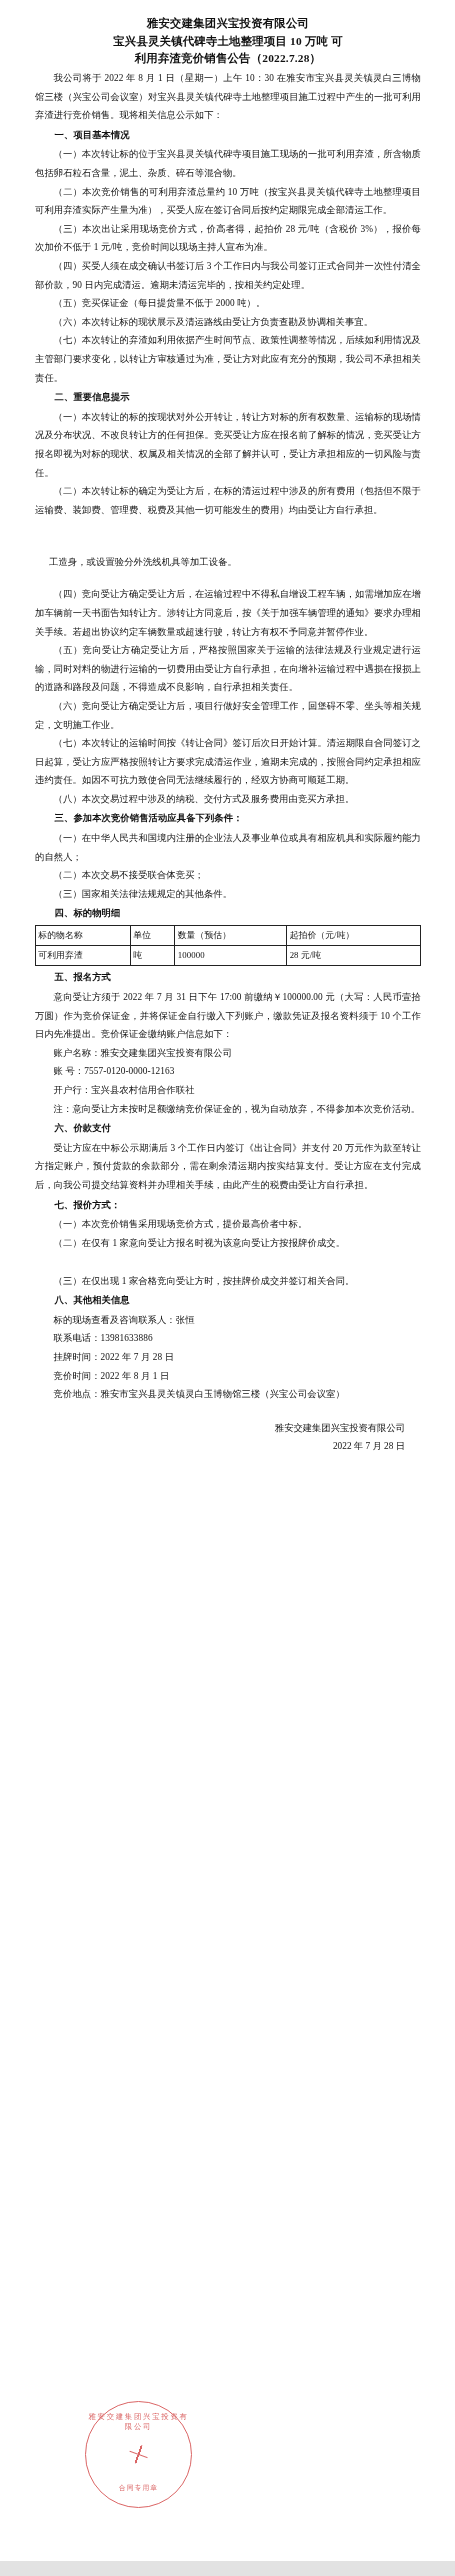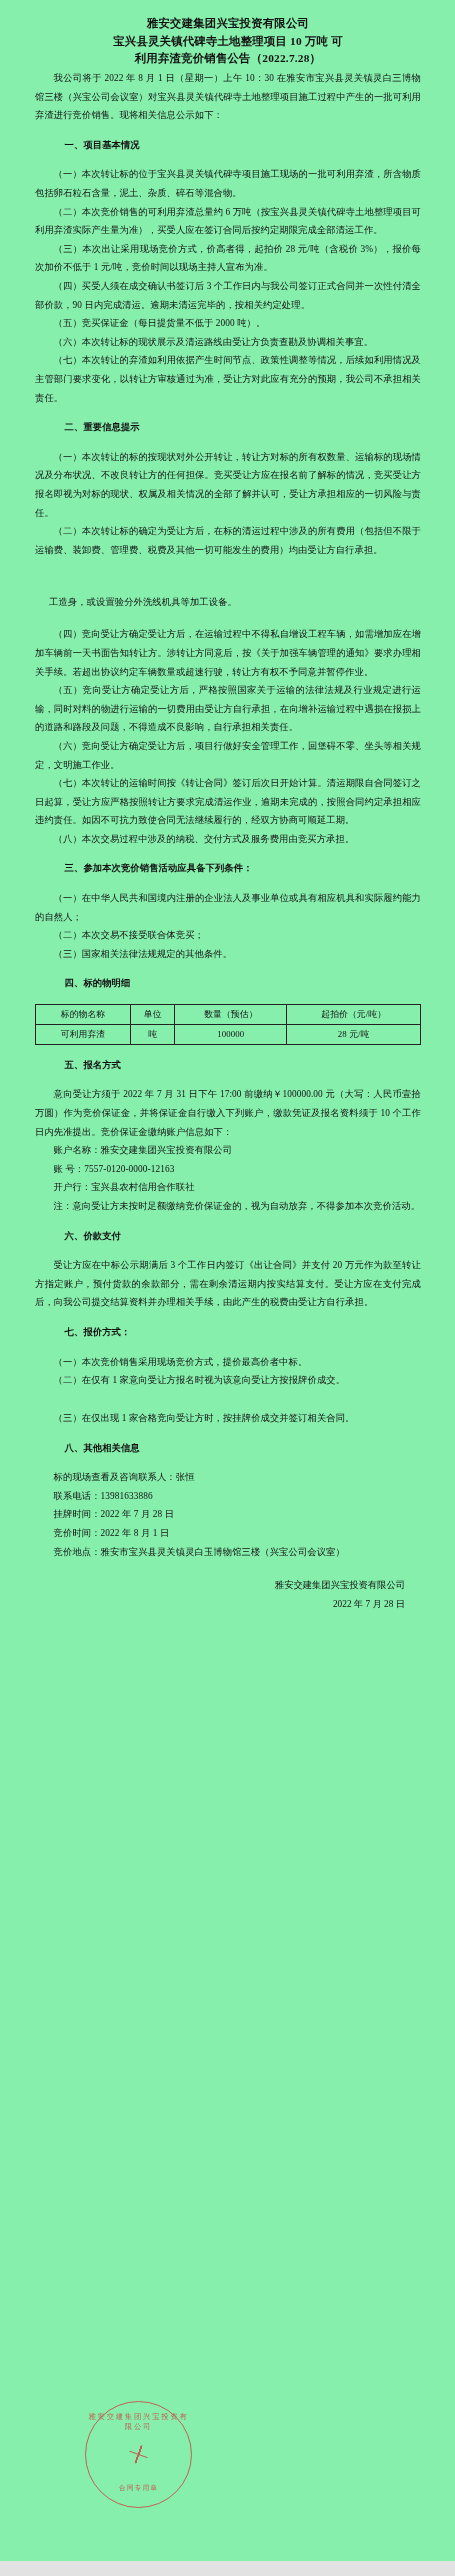--- a/index.html
+++ b/index.html
@@ -7,21 +7,21 @@
     padding: 0;
     background: #d8d8d8;
   }
   body {
     font-family: "Liberation Serif", "DejaVu Serif", serif;
   }
   .page {
     width: 456px;
     min-height: 2576px;
     margin: 0 auto;
-    background: #86efac;
+    background: #ffffff;
     position: relative;
     box-sizing: border-box;
     padding: 15px 35px 23px 35px;
   }
   .doc-title {
     text-align: center;
     font-weight: bold;
     font-size: 11.4px;
     line-height: 1.55;
     letter-spacing: 0.2px;
@@ -42,41 +42,40 @@
   }
   .p {
     margin: 0;
     text-indent: 2em;
   }
   .p-noindent {
     margin: 14px;
     text-indent: 0;
   }
   .section-head {
-    margin: 11px;
+    margin: 1px;
     text-indent: 2em;
     font-weight: bold;
   }
   .gap-lines {
     height: 19.4px;
   }
   .tbl-wrap {
     margin: 2.3px 0 2.3px 0;
     display: flex;
     justify-content: center;
   }
   table.info {
     border-collapse: collapse;
     width: 100%;
     font-size: 8.8px;
     line-height: 1.9;
   }
   table.info th, table.info td {
     border: 0.6px solid #222;
-    text-align: center;
     padding: 1.1px 2.3px;
     font-weight: normal;
     color: #111;
   }
   table.info th {
     font-weight: normal;
   }
   .stamp {
     position: absolute;
     left: 85px;
@@ -147,21 +146,21 @@
     <span class="title-line">宝兴县灵关镇代碑寺土地整理项目 10 万吨 可</span>
     <span class="title-line">利用弃渣竞价销售公告（2022.7.28）</span>
   </div>
 
   <div class="body-text">
 
     <p class="p">我公司将于 2022 年 8 月 1 日（星期一）上午 10：30 在雅安市宝兴县灵关镇灵白三博物馆三楼（兴宝公司会议室）对宝兴县灵关镇代碑寺土地整理项目施工过程中产生的一批可利用弃渣进行竞价销售。现将相关信息公示如下：</p>
 
     <p class="section-head">一、项目基本情况</p>
     <p class="p">（一）本次转让标的位于宝兴县灵关镇代碑寺项目施工现场的一批可利用弃渣，所含物质包括卵石粒石含量，泥土、杂质、碎石等混合物。</p>
-    <p class="p">（二）本次竞价销售的可利用弃渣总量约 6 万吨（按宝兴县灵关镇代碑寺土地整理项目可利用弃渣实际产生量为准），买受人应在签订合同后按约定期限完成全部清运工作。</p>
+    <p class="p">（二）本次竞价销售的可利用弃渣总量约 10 万吨（按宝兴县灵关镇代碑寺土地整理项目可利用弃渣实际产生量为准），买受人应在签订合同后按约定期限完成全部清运工作。</p>
     <p class="p">（三）本次出让采用现场竞价方式，价高者得，起拍价 28 元/吨（含税价 3%），报价每次加价不低于 1 元/吨，竞价时间以现场主持人宣布为准。</p>
     <p class="p">（四）买受人须在成交确认书签订后 3 个工作日内与我公司签订正式合同并一次性付清全部价款，90 日内完成清运。逾期未清运完毕的，按相关约定处理。</p>
     <p class="p">（五）竞买保证金（每日提货量不低于 2000 吨）。</p>
     <p class="p">（六）本次转让标的现状展示及清运路线由受让方负责查勘及协调相关事宜。</p>
     <p class="p">（七）本次转让的弃渣如利用依据产生时间节点、政策性调整等情况，后续如利用情况及主管部门要求变化，以转让方审核通过为准，受让方对此应有充分的预期，我公司不承担相关责任。</p>
 
     <p class="section-head">二、重要信息提示</p>
     <p class="p">（一）本次转让的标的按现状对外公开转让，转让方对标的所有权数量、运输标的现场情况及分布状况、不改良转让方的任何担保。竞买受让方应在报名前了解标的情况，竞买受让方报名即视为对标的现状、权属及相关情况的全部了解并认可，受让方承担相应的一切风险与责任。</p>
     <p class="p">（二）本次转让标的确定为受让方后，在标的清运过程中涉及的所有费用（包括但不限于运输费、装卸费、管理费、税费及其他一切可能发生的费用）均由受让方自行承担。</p>
 

